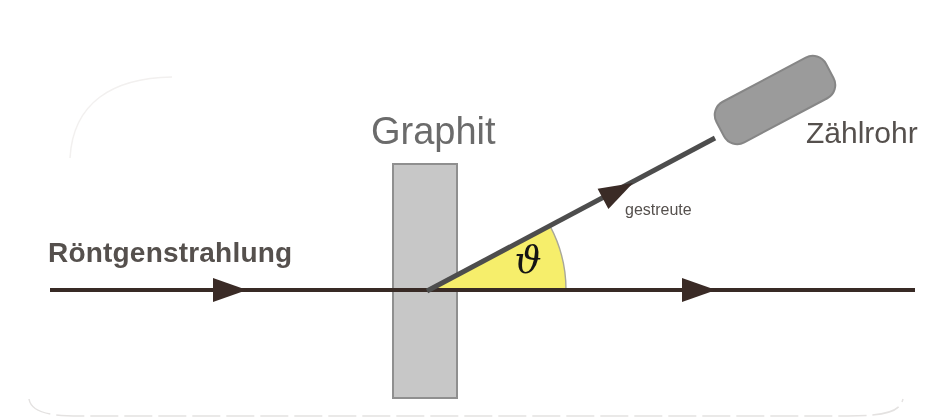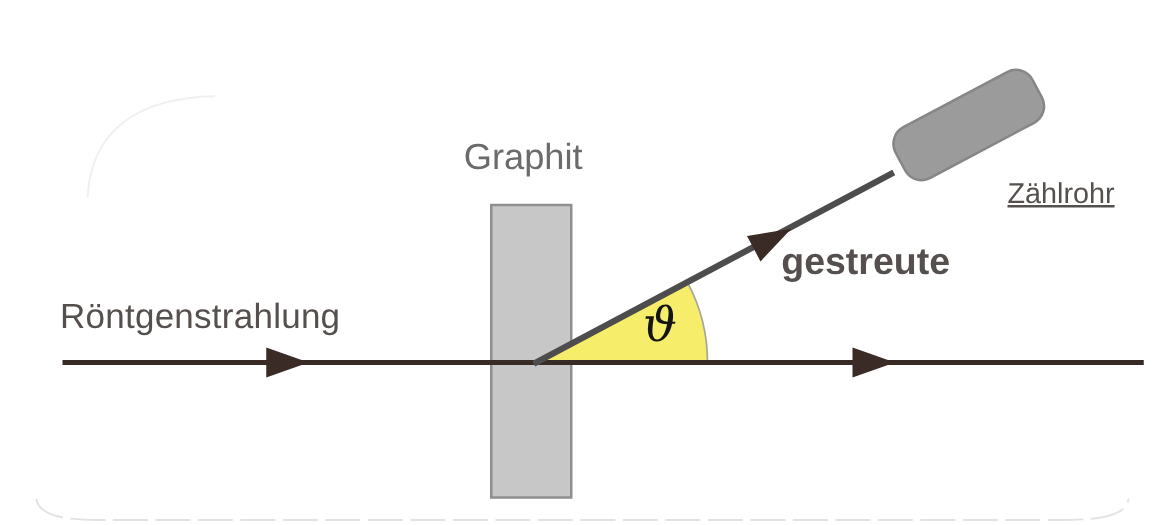--- a/index.html
+++ b/index.html
@@ -2,24 +2,24 @@
 <html><head>
 <meta charset="utf-8">
 <style>
   html,body { margin:0; padding:0; background:#ffffff; }
   .canvas {
     position:relative; width:928px; height:420px; background:#ffffff;
     overflow:hidden; font-family:"Liberation Sans", sans-serif;
   }
   .canvas svg { position:absolute; left:0; top:0; }
   .label { position:absolute; color:#55504d; white-space:nowrap; }
-  #lbl-roentgen  { left:48px;  top:237px; font-size:28px; letter-spacing:0.2px; }
-  #lbl-graphit   { left:371px; top:110px; font-size:29px; color:#6b6b6b; }
-  #lbl-gestreute { left:625px; top:196px; font-size:30px; line-height:27px;font-weight:bold; }
-  #lbl-zaehlrohr { left:806px; top:141px; font-size:23px;text-decoration:underline; }
+  #lbl-roentgen  { left:48px;  top:237px; font-size:28px; letter-spacing:0.2px;font-weight:bold; }
+  #lbl-graphit   { left:371px; top:110px; font-size:38px; color:#6b6b6b; }
+  #lbl-gestreute { left:625px; top:196px; font-size:16px; line-height:27px; }
+  #lbl-zaehlrohr { left:806px; top:116px; font-size:30px; }
   #lbl-theta {
     left:505px; top:238px; width:46px; text-align:center;
     font-size:38px; font-style:italic; color:#141414;
     font-family:"DejaVu Serif", serif;
   }
   
   .faint      { fill:none; stroke:#e4e2e1; stroke-width:1.5; }
   .faint-soft { fill:none; stroke:#f2f0ef; stroke-width:1.5; }
   .target     { fill:#c7c7c7; stroke:#8f8f8f; stroke-width:2; }
   .wedge      { fill:#f6ee6b; stroke:#a8a79a; stroke-width:1.4; }

